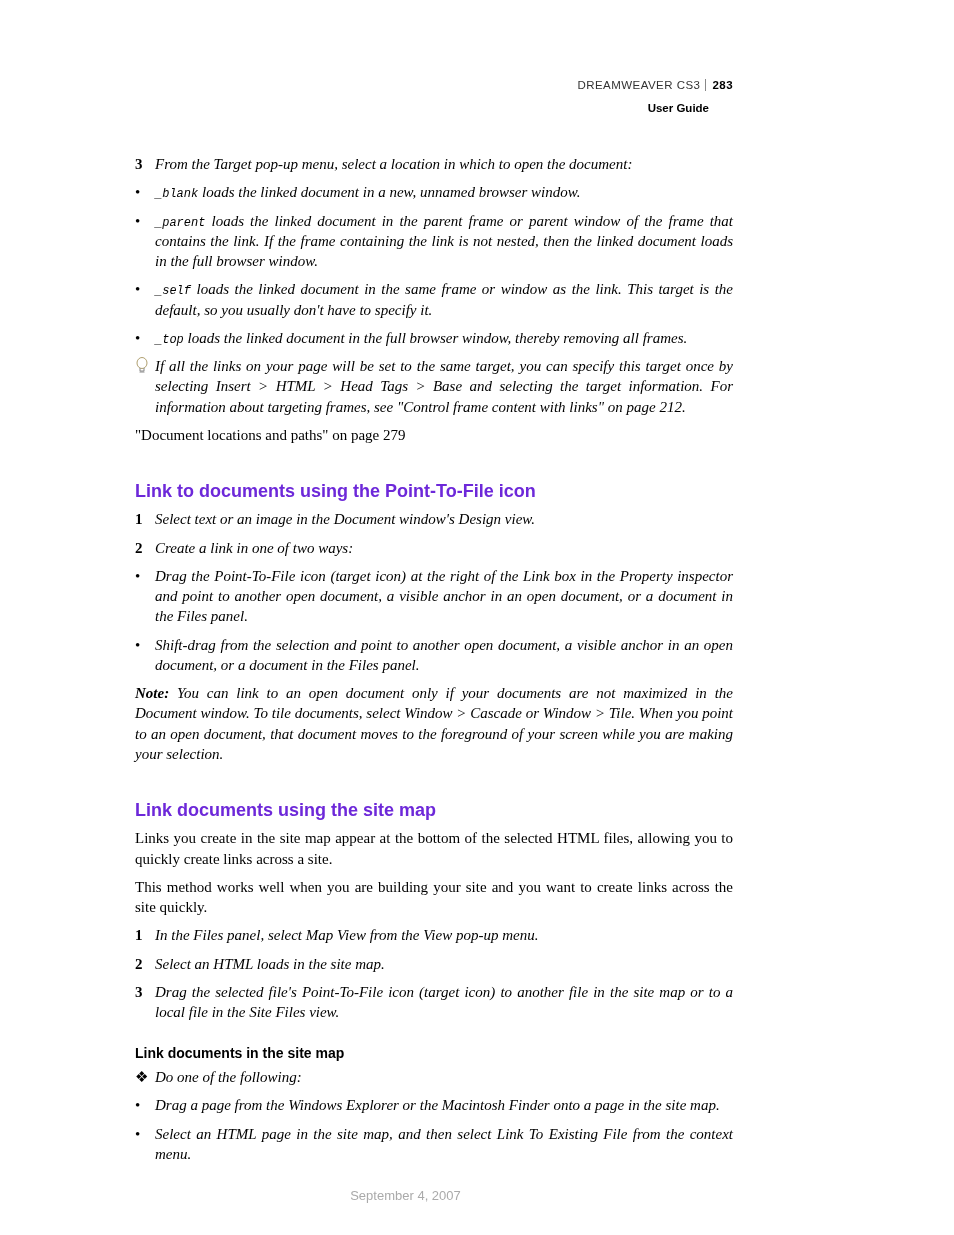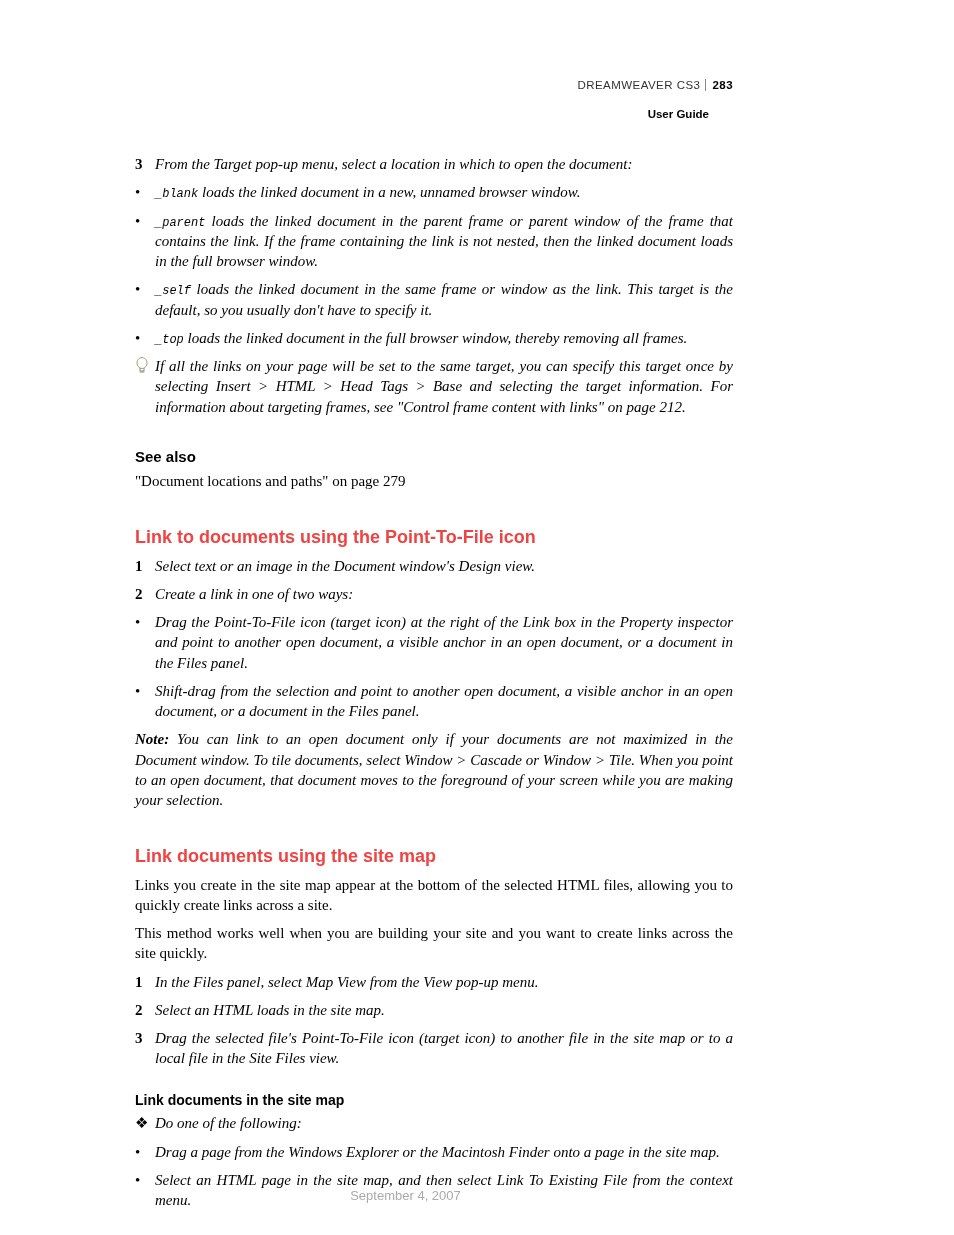--- a/index.html
+++ b/index.html
@@ -33,21 +33,21 @@
   .header .pnum {
     font-weight: bold;
     color: #000;
     border-left: 1px solid #888;
     padding-left: 6px;
     margin-left: 5px;
   }
   .header .line2 {
     font-weight: bold;
     color: #000;
-    margin-top: 13px;
+    margin-top: 7px;
     padding-right: 24px;
   }
   .content {
     margin-top: 76px;
   }
   .para {
     margin: 0 0 8px 0;
     text-align: justify;
   }
   .numitem, .bullitem {
@@ -79,21 +79,21 @@
     font-family: "Myriad Pro", Arial, Helvetica, sans-serif;
     font-weight: bold;
     font-size: 15px;
     margin: 30px 0 4px 0;
     color: #000;
   }
   .h-sec {
     font-family: "Myriad Pro", Arial, Helvetica, sans-serif;
     font-weight: bold;
     font-size: 18px;
-    color: #ef4444;
+    color: #6d28d9;
     margin: 34px 0 6px 0;
   }
   .h-subsub {
     font-family: "Myriad Pro", Arial, Helvetica, sans-serif;
     font-weight: bold;
     font-size: 14px;
     margin: 22px 0 4px 0;
     color: #000;
   }
   .note {
@@ -159,21 +159,20 @@
       <div class="icon">
         <svg class="bulb-svg" viewBox="0 0 14 18">
             <ellipse cx="7" cy="6" rx="5" ry="5.5" fill="none" stroke="#b0a070" stroke-width="1"></ellipse>
             <path d="M5 11 L5 14 L9 14 L9 11" fill="none" stroke="#888" stroke-width="1"></path>
             <line x1="4.5" y1="15" x2="9.5" y2="15" stroke="#888" stroke-width="1"></line>
           </svg>
       </div>
       <div class="t">If all the links on your page will be set to the same target, you can specify this target once by selecting Insert &gt; HTML &gt; Head Tags &gt; Base and selecting the target information. For information about targeting frames, see "Control frame content with links" on page 212.</div>
     </div>
 
-    <div class="h-sub">See also</div>
     <div class="para">"Document locations and paths" on page 279</div>
 
     <div class="h-sec">Link to documents using the Point-To-File icon</div>
 
     <div class="numitem">
       <div class="m">1</div>
       <div class="t">Select text or an image in the Document window's Design view.</div>
     </div>
     <div class="numitem">
       <div class="m">2</div>

